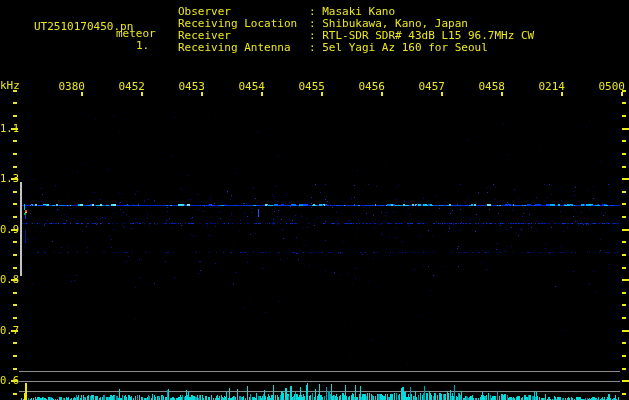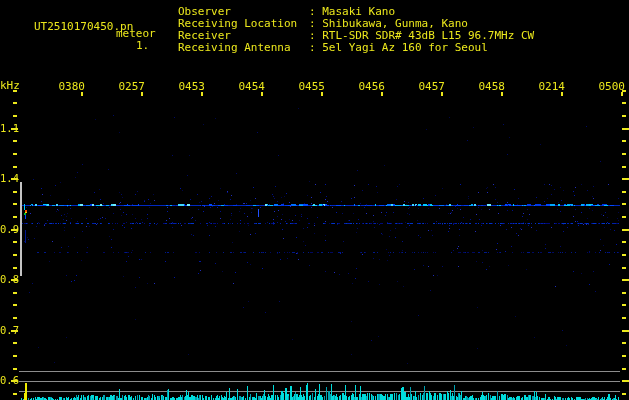--- a/index.html
+++ b/index.html
@@ -26,21 +26,21 @@
 </style>
 </head>
 <body>
 
 <div class="stage">
   <div class="fname">UT2510170450.pn</div>
   <div class="obsname">meteor</div>
   <div class="cnt">1.</div>
   <div id="info">
       <div class="inforow" style="top: 5px;"><span class="lbl">Observer</span><span>: </span><span>Masaki Kano</span></div>
-      <div class="inforow" style="top: 17px;"><span class="lbl">Receiving Location</span><span>: </span><span>Shibukawa, Gunma, Kano</span></div>
+      <div class="inforow" style="top: 17px;"><span class="lbl">Receiving Location</span><span>: </span><span>Shibukawa, Kano, Japan</span></div>
       <div class="inforow" style="top: 29px;"><span class="lbl">Receiver</span><span>: </span><span>RTL-SDR SDR# 43dB L15 96.7MHz CW</span></div>
       <div class="inforow" style="top: 41px;"><span class="lbl">Receiving Antenna</span><span>: </span><span>5el Yagi Az 160 for Seoul</span></div>
     </div>
   <div class="khz">kHz</div>
   <div id="axes" class="abs">
       <div class="dot" style="left: 13px; top: 90px; width: 4px; height: 2px; background: rgb(236, 232, 28);"></div>
       <div class="dot" style="left: 622px; top: 90px; width: 4px; height: 2px; background: rgb(236, 232, 28);"></div>
       <div class="dot" style="left: 13px; top: 102px; width: 4px; height: 2px; background: rgb(236, 232, 28);"></div>
       <div class="dot" style="left: 622px; top: 102px; width: 4px; height: 2px; background: rgb(236, 232, 28);"></div>
       <div class="dot" style="left: 13px; top: 115px; width: 4px; height: 2px; background: rgb(236, 232, 28);"></div>
@@ -83,28 +83,28 @@
       <div class="dot" style="left: 622px; top: 342px; width: 4px; height: 2px; background: rgb(236, 232, 28);"></div>
       <div class="dot" style="left: 13px; top: 355px; width: 4px; height: 2px; background: rgb(236, 232, 28);"></div>
       <div class="dot" style="left: 622px; top: 355px; width: 4px; height: 2px; background: rgb(236, 232, 28);"></div>
       <div class="dot" style="left: 13px; top: 368px; width: 4px; height: 2px; background: rgb(236, 232, 28);"></div>
       <div class="dot" style="left: 622px; top: 368px; width: 4px; height: 2px; background: rgb(236, 232, 28);"></div>
       <div class="dot" style="left: 11px; top: 380px; width: 7px; height: 2px; background: rgb(236, 232, 28);"></div>
       <div class="dot" style="left: 622px; top: 380px; width: 7px; height: 2px; background: rgb(236, 232, 28);"></div>
       <div class="dot" style="left: 13px; top: 393px; width: 4px; height: 2px; background: rgb(236, 232, 28);"></div>
       <div class="dot" style="left: 622px; top: 393px; width: 4px; height: 2px; background: rgb(236, 232, 28);"></div>
       <div class="freq-label" style="top: 121.6px;">1.1</div>
-      <div class="freq-label" style="top: 172.1px;">1.4</div>
+      <div class="freq-label" style="top: 172.1px;">1.3</div>
       <div class="freq-label" style="top: 222.6px;">0.9</div>
       <div class="freq-label" style="top: 273.1px;">0.8</div>
       <div class="freq-label" style="top: 323.6px;">0.7</div>
       <div class="freq-label" style="top: 374.1px;">0.6</div>
       <div class="time-label" style="left: 55px;">0380</div>
       <div class="dot" style="left: 81px; top: 92px; width: 2px; height: 4px; background: rgb(236, 232, 28);"></div>
-      <div class="time-label" style="left: 115px;">0257</div>
+      <div class="time-label" style="left: 115px;">0452</div>
       <div class="dot" style="left: 141px; top: 92px; width: 2px; height: 4px; background: rgb(236, 232, 28);"></div>
       <div class="time-label" style="left: 175px;">0453</div>
       <div class="dot" style="left: 201px; top: 92px; width: 2px; height: 4px; background: rgb(236, 232, 28);"></div>
       <div class="time-label" style="left: 235px;">0454</div>
       <div class="dot" style="left: 261px; top: 92px; width: 2px; height: 4px; background: rgb(236, 232, 28);"></div>
       <div class="time-label" style="left: 295px;">0455</div>
       <div class="dot" style="left: 321px; top: 92px; width: 2px; height: 4px; background: rgb(236, 232, 28);"></div>
       <div class="time-label" style="left: 355px;">0456</div>
       <div class="dot" style="left: 381px; top: 92px; width: 2px; height: 4px; background: rgb(236, 232, 28);"></div>
       <div class="time-label" style="left: 415px;">0457</div>

